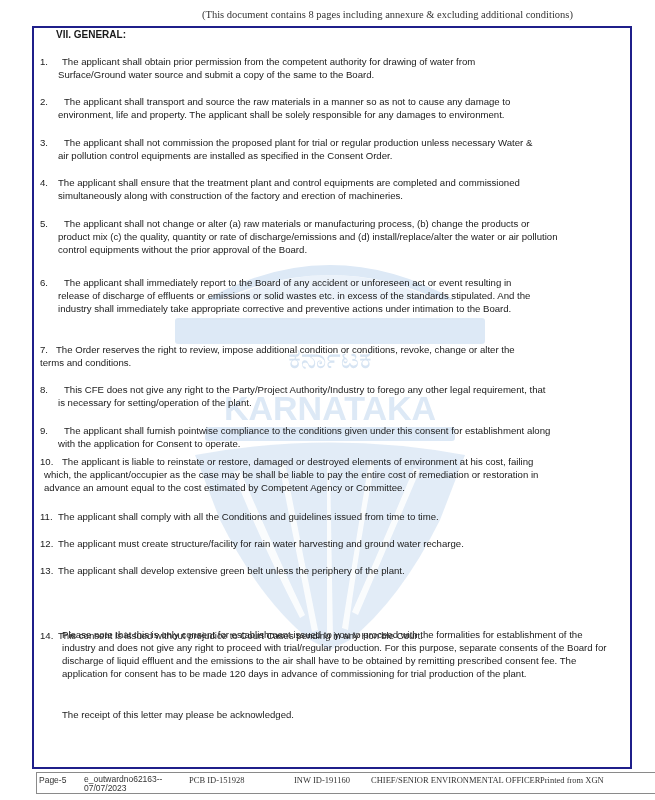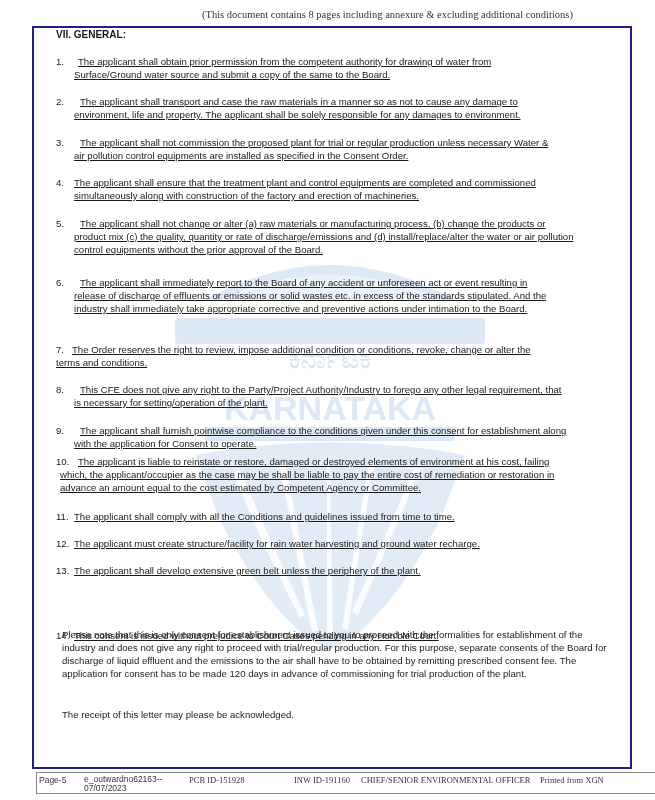--- a/index.html
+++ b/index.html
@@ -6,32 +6,32 @@
   body { width:655px; height:800px; position:relative; overflow:hidden;
          font-family:"Liberation Sans", "DejaVu Sans", sans-serif; color:#1a1a1a; }
   .top-note { position:absolute; top:9px; left:0; width:655px; text-align:center;
               font-family:"Liberation Serif", serif; font-size:10.5px; color:#333; }
   .top-note span { margin-left:120px; }
   .frame { position:absolute; left:32px; top:26px; width:600px; height:743px;
            border:2px solid #1f1f8a; box-sizing:border-box; }
   .watermark { position:absolute; left:0; top:0; width:655px; height:800px; pointer-events:none; z-index:0; }
   .content { position:absolute; left:0; top:0; width:579px; height:800px; z-index:1; font-size:9.6px; line-height:13px; }
   .heading { position:absolute; left:56px; top:28px; font-weight:bold; font-size:10px; }
-  .item { position:absolute; left:56px; width:560px;text-decoration:underline; }
+  .item { position:absolute; left:40px; width:560px; }
   .item .num { display:inline-block; width:18px; }
   .para { position:absolute; left:62px; width:550px; }
   .footer { position:absolute; left:36px; top:772px; width:632px; height:22px;
             border:1px solid #8a8a8a; box-sizing:border-box; font-family:"Liberation Serif", serif;
             font-size:8.5px; color:#333; background:#fff; }
   .footer span { position:absolute; top:2px; white-space:nowrap; }
   .f-page { left:2px; font-family:"Liberation Sans", sans-serif; }
   .f-outward { left:47px; font-family:"Liberation Sans", sans-serif; line-height:9px; }
   .f-pcb { left:152px; }
   .f-inw { left:257px; }
-  .f-officer { left:324px; }
+  .f-officer { left:334px; }
   .f-printed { left:503px; }
 </style>
 </head>
 <body>
 
 <div class="top-note">
   <span>(This document contains 8    pages including annexure &amp; excluding additional conditions)</span>
 </div>
 
 <svg class="watermark" viewBox="0 0 655 800">
@@ -57,21 +57,21 @@
 
 <div class="content">
   <div class="heading">VII. GENERAL:</div>
 
   <div class="item" style="top:55px;">
     <div><span class="num">1.</span><span style="padding-left:4px">The applicant shall obtain prior permission from the competent authority for drawing of water from</span></div>
     <div style="padding-left:18px">Surface/Ground water source and submit a copy of the same to the Board.</div>
   </div>
 
   <div class="item" style="top:95px;">
-    <div><span class="num">2.</span><span style="padding-left:6px">The applicant shall transport and case the raw materials in a manner so as not to cause any damage to</span></div>
+    <div><span class="num">2.</span><span style="padding-left:6px">The applicant shall transport and source the raw materials in a manner so as not to cause any damage to</span></div>
     <div style="padding-left:18px">environment, life and property. The applicant shall be solely responsible for any damages to environment.</div>
   </div>
 
   <div class="item" style="top:136px;">
     <div><span class="num">3.</span><span style="padding-left:6px">The applicant shall not commission the proposed plant for trial or regular production unless necessary Water &amp;</span></div>
     <div style="padding-left:18px">air pollution control equipments are installed as specified in the Consent Order.</div>
   </div>
 
   <div class="item" style="top:176px;">
     <div><span class="num">4.</span><span>The applicant shall ensure that the treatment plant and control equipments are completed and commissioned</span></div>

